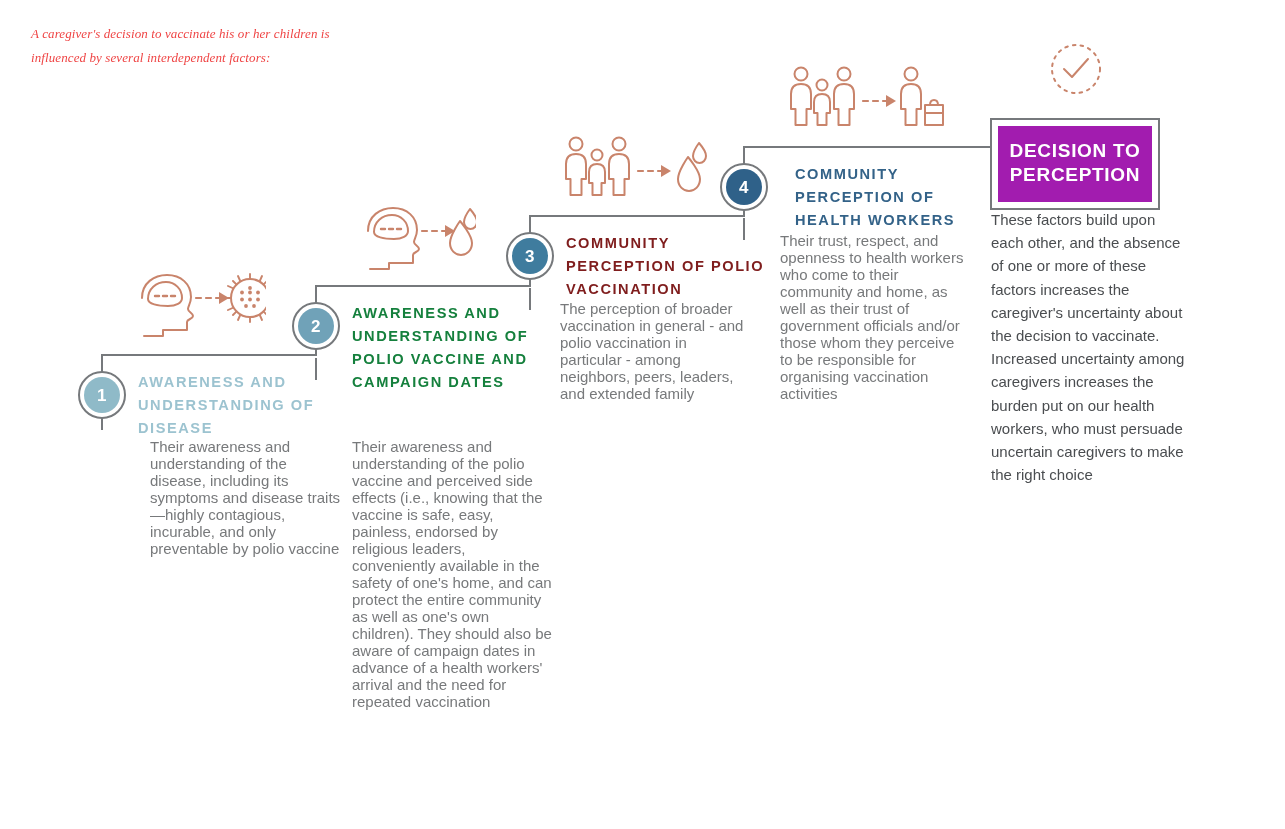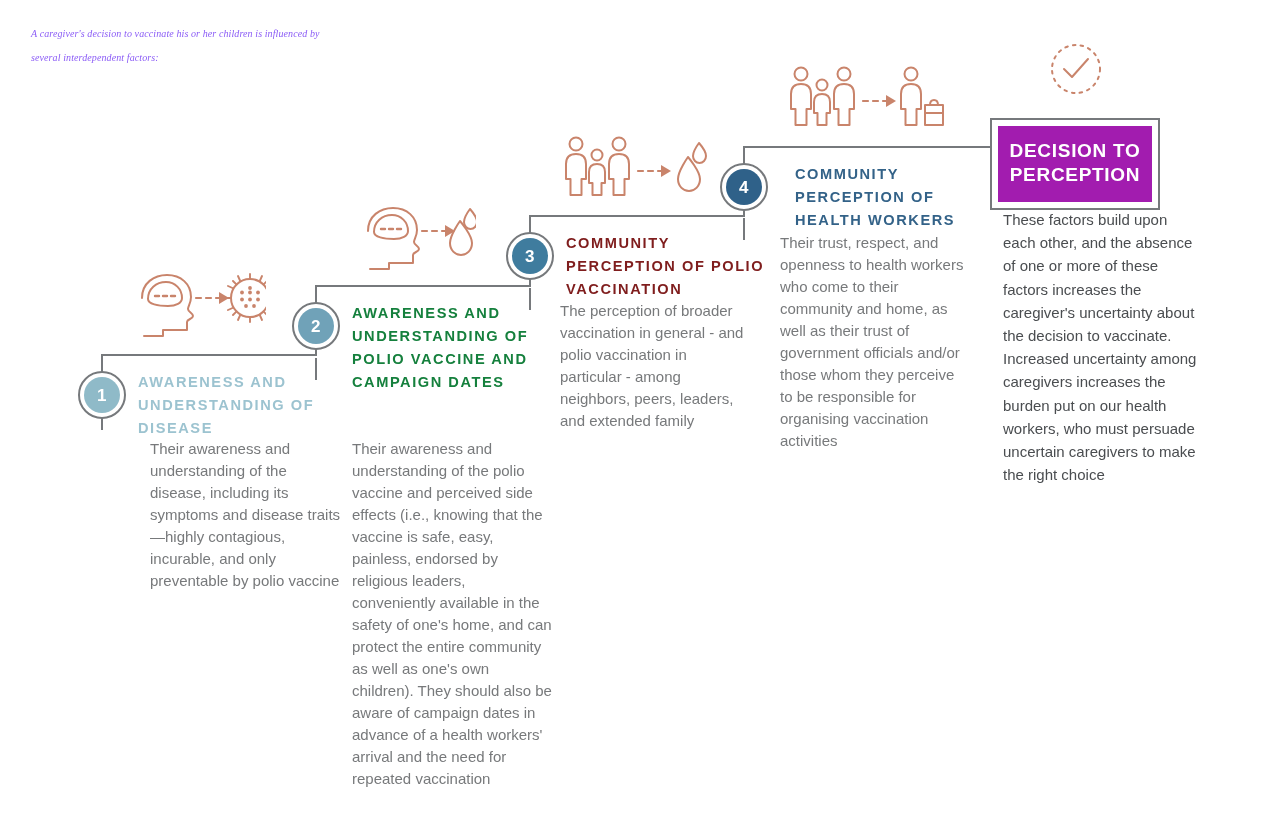--- a/index.html
+++ b/index.html
@@ -15,23 +15,23 @@
   }
   #stage { position: absolute; inset: 0; }
 
   
   .intro {
     position: absolute;
     left: 31px; top: 22px;
     width: 300px;
     font-family: "Liberation Serif", serif;
     font-style: italic;
-    font-size: 10px;
+    font-size: 13px;
     line-height: 23.5px;
-    color: #8b5cf6;
+    color: #ef4444;
     letter-spacing: .1px;
   }
 
   
   #wires { position: absolute; left: 0; top: 0; width: 1285px; height: 829px; }
 
   
   .step { position: absolute; }
 
   .step-icon { position: absolute; }
@@ -60,21 +60,21 @@
     position: absolute;
     font-size: 14.6px;
     font-weight: bold;
     letter-spacing: 1.55px;
     line-height: 23px;
     text-transform: uppercase;
   }
   .step-body {
     position: absolute;
     font-size: 15px;
-    line-height: 22px;
+    line-height: 17px;
     color: #77797b;
   }
 
   
   .final-outer {
     position: absolute;
     border: 2px solid #76797c;
     background: #ffffff;
     padding: 6px;
     z-index: 4;
@@ -258,16 +258,16 @@
       </svg>
     </div>
 
     <div class="final-outer" style="left:990px; top:118px; width:170px;">
       <div class="final-inner">
         <span>DECISION TO</span><br>
         <span>PERCEPTION</span>
       </div>
     </div>
 
-    <div class="final-body" style="left:991px; top:208px; width:200px;margin-left:12px;">These factors build upon each other, and the absence of one or more of these factors increases the caregiver's uncertainty about the decision to vaccinate. Increased uncertainty among caregivers increases the burden put on our health workers, who must persuade uncertain caregivers to make the right choice</div>
+    <div class="final-body" style="left:991px; top:208px; width:200px;">These factors build upon each other, and the absence of one or more of these factors increases the caregiver's uncertainty about the decision to vaccinate. Increased uncertainty among caregivers increases the burden put on our health workers, who must persuade uncertain caregivers to make the right choice</div>
   </div>
 
 </div>
 
 </body></html>

